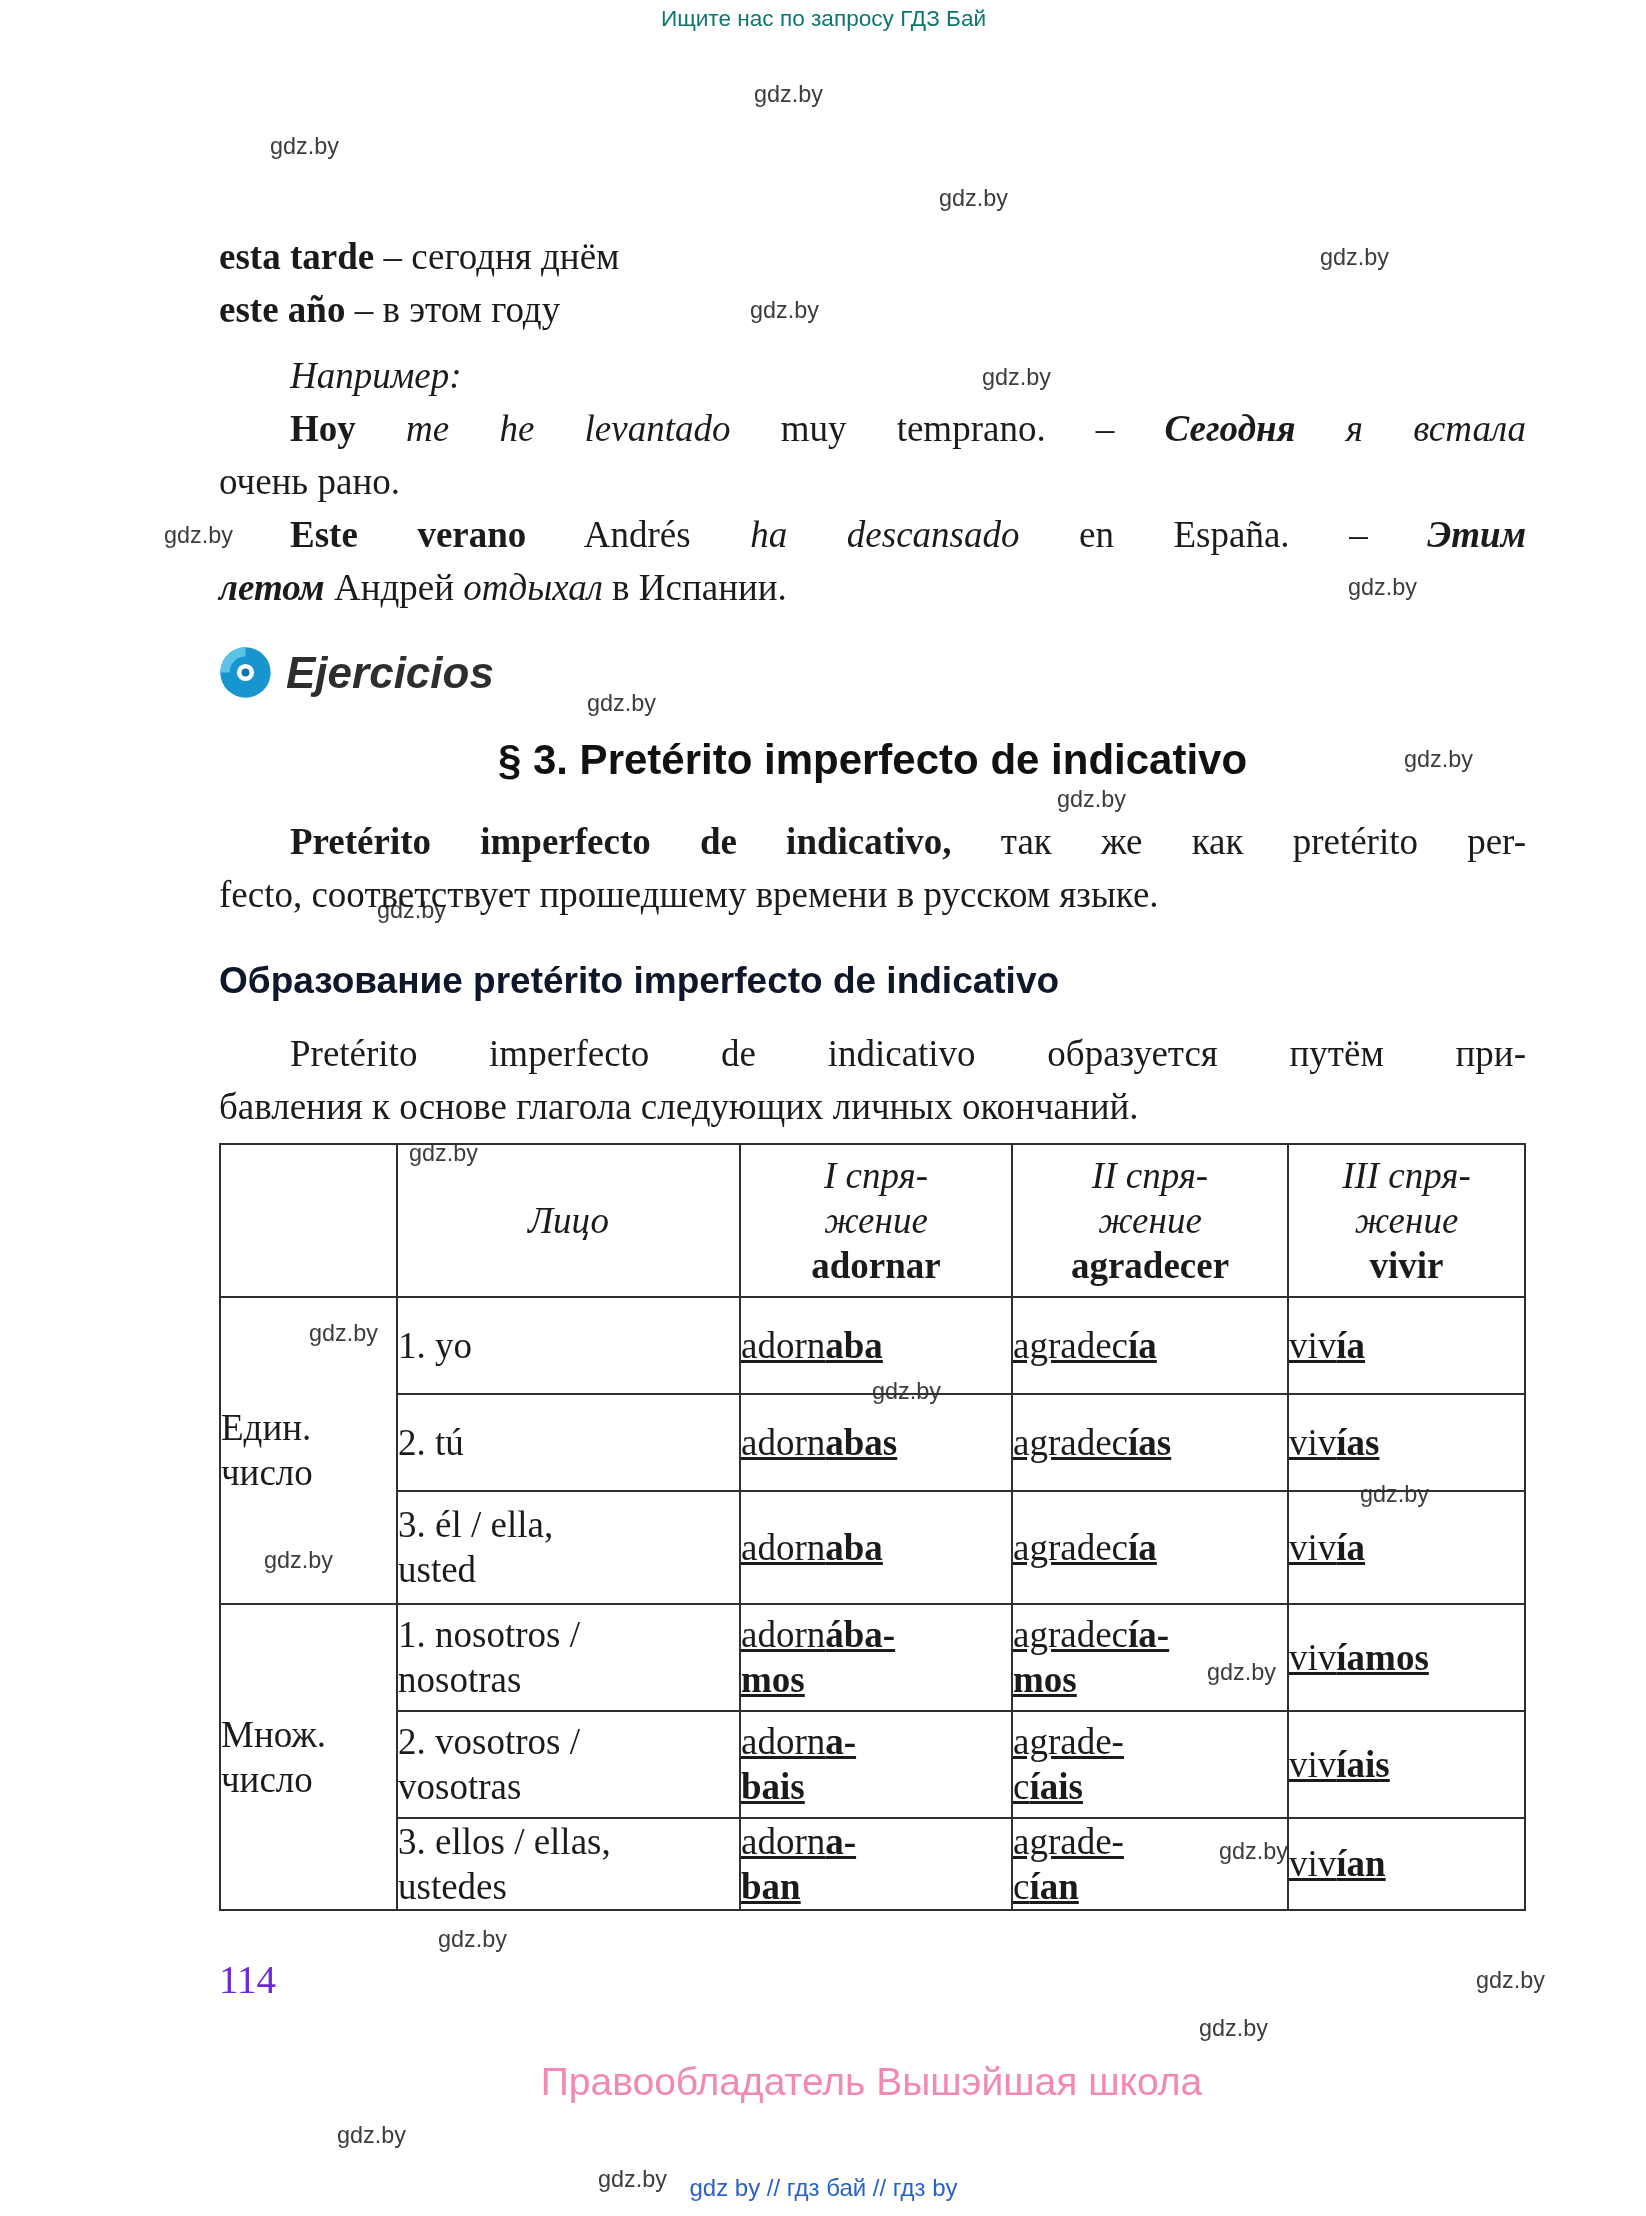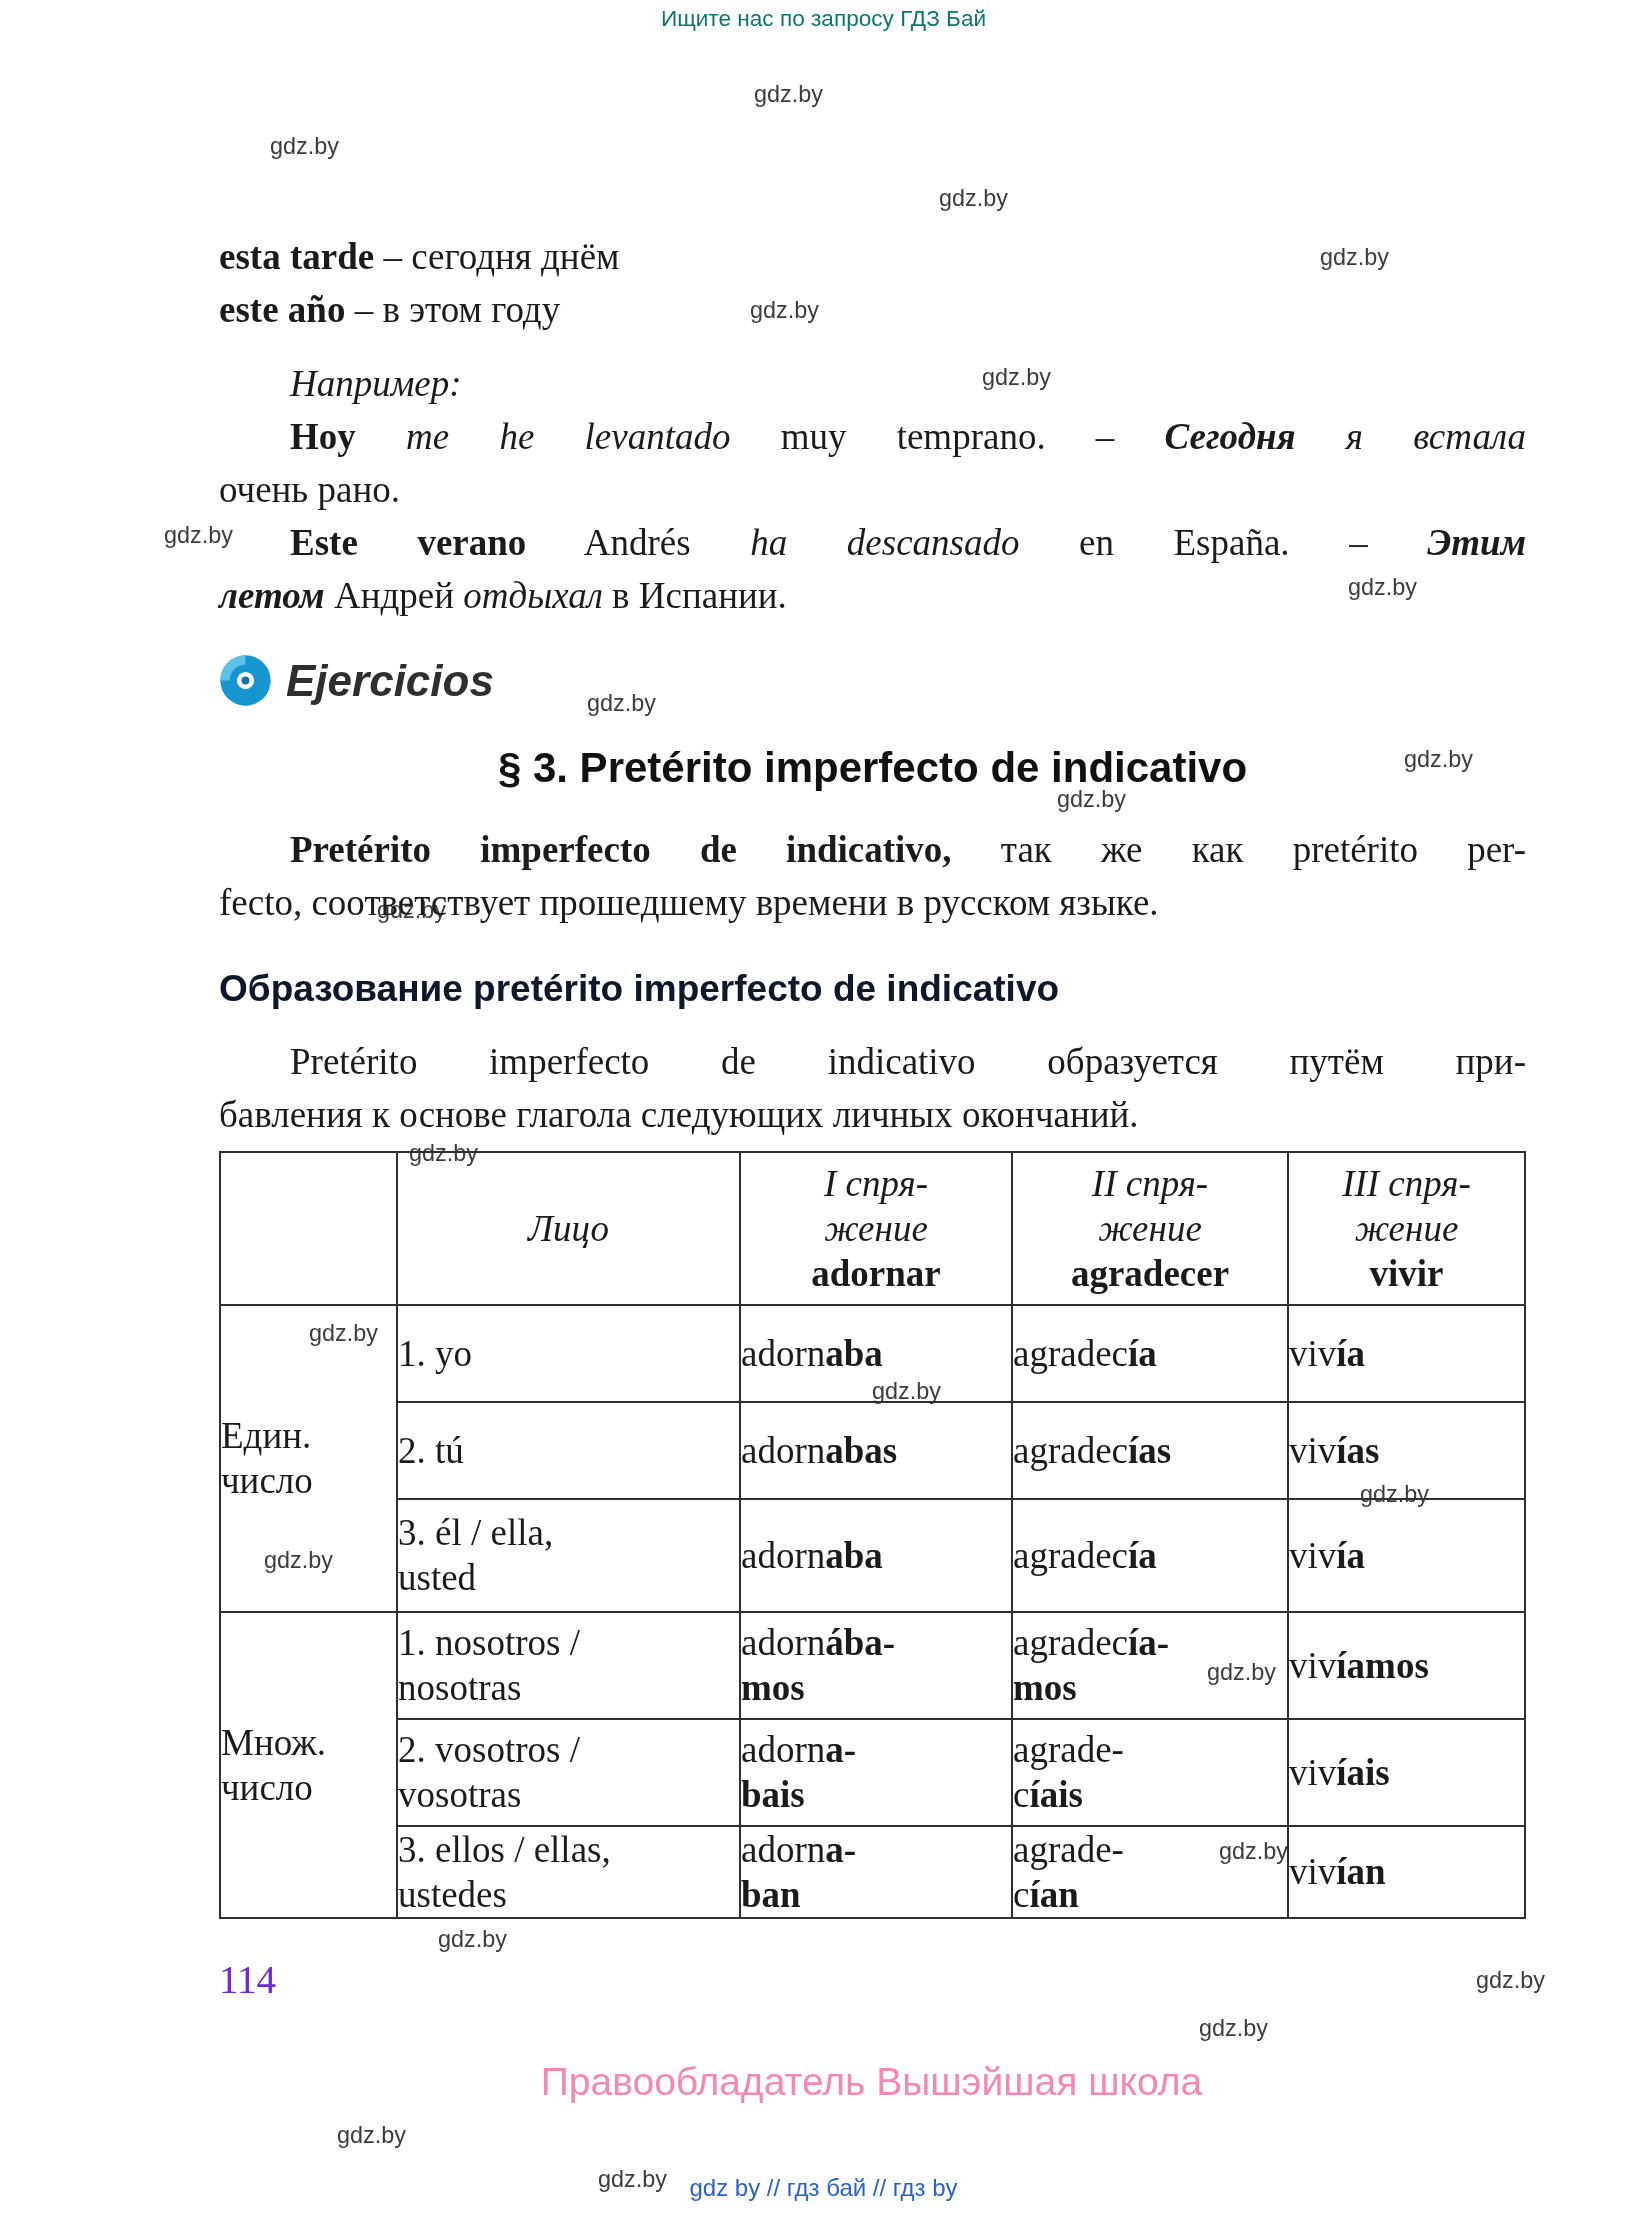--- a/index.html
+++ b/index.html
@@ -14,21 +14,21 @@
   .wm {
     position:absolute; font-family:"Liberation Sans", sans-serif;
     font-size:23.4px; color:#3d3d3d; white-space:nowrap;
   }
   .content { position:absolute; left:219px; top:230px; width:1307px; font-size:37px; }
   .tline { line-height:53px; text-align:left; }
   .tline.ind { text-indent:71px; }
   .tline.jst { text-align:justify; text-align-last:justify; }
   .b { font-weight:bold; }
   .i { font-style:italic; }
-  .block-label { margin-top:21px; }
+  .block-label { margin-top:13px; }
   .h-ejercicios {
     margin-top:27px; height:63px; display:flex; align-items:center; gap:14px;
     font-family:"Liberation Sans", sans-serif; font-weight:bold; font-style:italic;
     font-size:44px; color:#2e2e2e;
   }
   .h-ejercicios svg { flex:0 0 auto; }
   .h-section {
     margin-top:32px; text-align:center; font-family:"Liberation Sans", sans-serif;
     font-weight:bold; font-size:42px; line-height:48px; color:#111;
   }
@@ -44,21 +44,21 @@
   }
   table.conj td, table.conj th { border:2.4px solid #2f2f2f; padding:0; }
   tr.hrow { height:153px; }
   tr.hrow th { font-weight:normal; text-align:center; vertical-align:middle; line-height:45px; }
   .hital { font-style:italic; }
   .hverb { font-weight:bold; }
   tr.r1 { height:97px; } tr.r2 { height:97px; } tr.r3 { height:113px; }
   tr.r4 { height:107px; } tr.r5 { height:107px; } tr.r6 { height:84px; }
   td.gcell { padding-left:9.7px; vertical-align:middle; line-height:45px; }
   td.pcell { padding-left:27px; vertical-align:middle; line-height:45px; }
-  td.vcell { padding-left:27px; vertical-align:middle; line-height:45px; }
+  td.vcell { padding-left:27px; vertical-align:middle; line-height:45px;text-decoration:underline; }
   .page-number { position:absolute; left:219px; top:1957px; font-size:39px; color:#6d28d9; }
   .publisher {
     position:absolute; top:2060px; left:0; width:100%; text-align:center;
     font-family:"Liberation Sans", sans-serif; font-size:39px; color:#f289b5;padding-left:48px;
   }
   .footer-links {
     position:absolute; top:2174px; left:0; width:100%; text-align:center;
     font-family:"Liberation Sans", sans-serif; font-size:24px; color:#2a62c8;
   }
   .footer-links .lnk { color:#2a62c8; cursor:pointer; }

